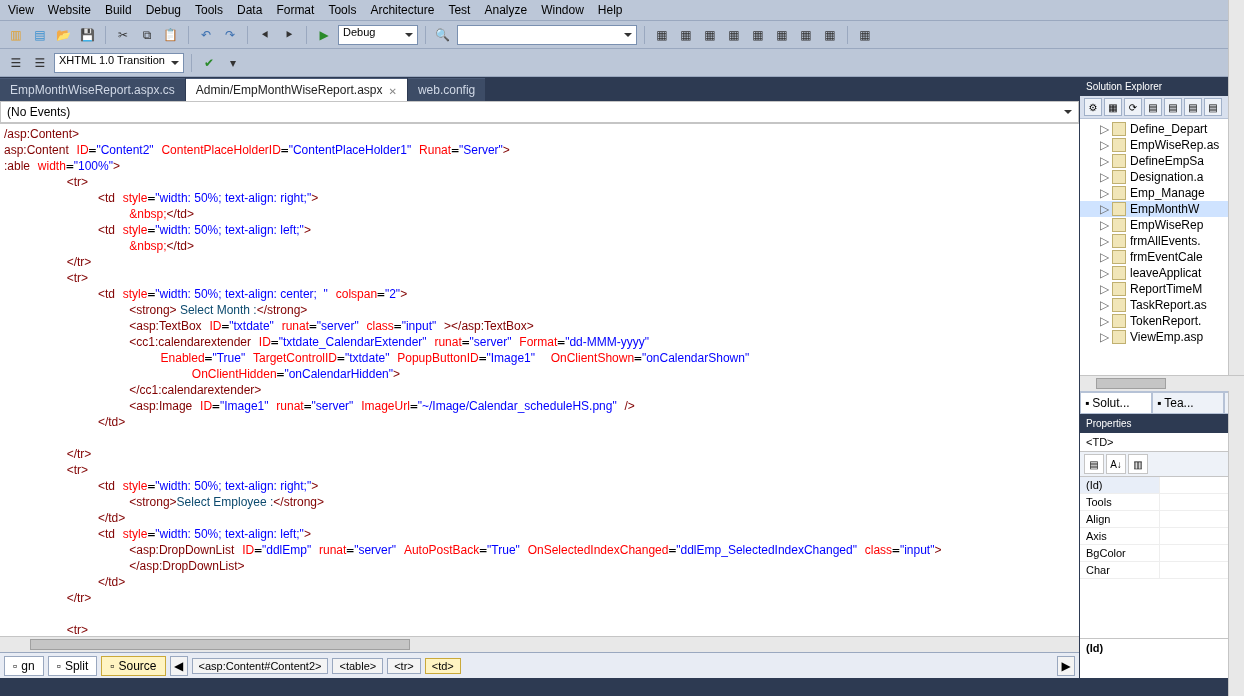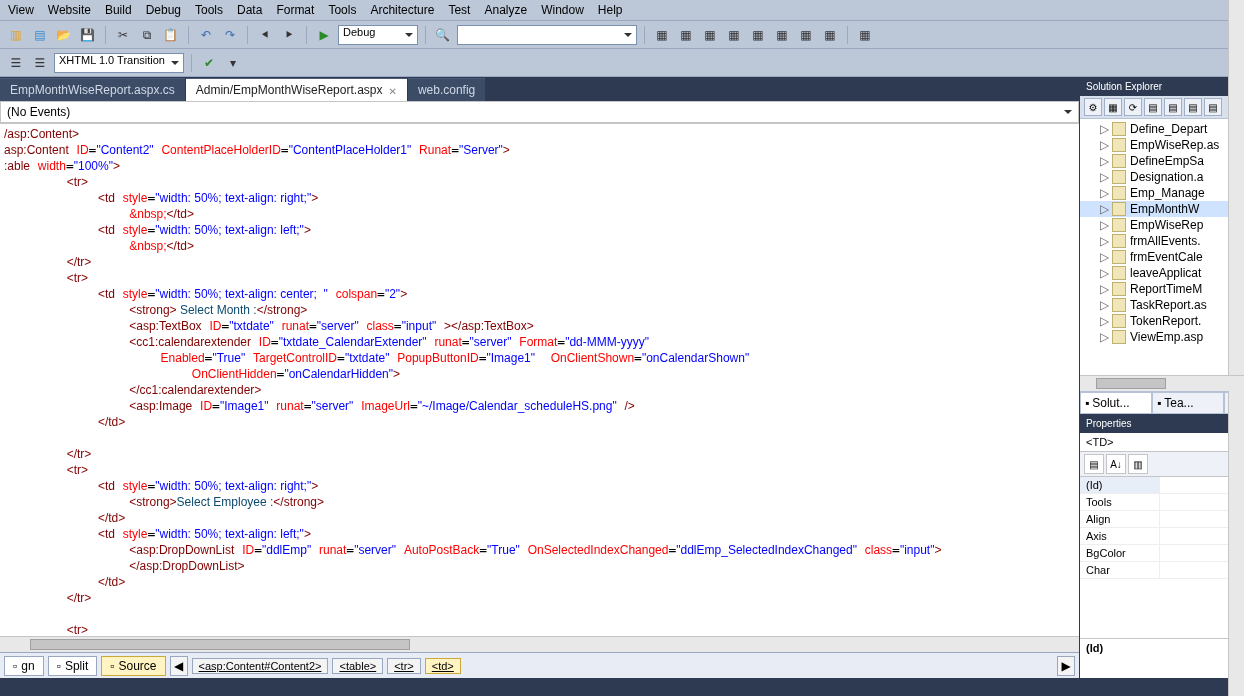--- a/index.html
+++ b/index.html
@@ -26,21 +26,21 @@
 .code .t-attr { color: #ff0000; text-align: center; }
 .code .t-val { color: #0000ff; }
 .code .t-ent { color: #ff0000; }
 .code .strong-black { color:#0c4a6e; }
 .scroll-ind { position:absolute; right:0; top:0; bottom:0; width:16px; background:#e8e8e8; border-left:1px solid #c5c5c5;}
 .hscroll { height:16px; background:#e8e8e8; border-top:1px solid #c5c5c5; position:relative; }
 .hscroll .thumb { position:absolute; left:30px; width:380px; top:2px; bottom:2px; background:#c5c5c5; border:1px solid #a0a0a0; }
 .bottom-bar { display: flex; align-items: center; background: #e8ecf4; border-top: 1px solid #9aa8bf; height: 26px; padding: 0 4px; gap: 4px; }
 .modebtn { border: 1px solid #9aa8bf; background: #fff; padding: 2px 8px; font-size: 11px; display:flex; align-items:center; gap:4px; }
 .modebtn.active { background: #fff4c2; border-color: #caa93a; }
-.crumb { border: 1px solid #9aa8bf; background: #f4f4f4; padding: 1px 6px; font-size: 11px; text-decoration: underline; }
+.crumb { border: 1px solid #9aa8bf; background: #f4f4f4; padding: 1px 6px; font-size: 11px; }
 .crumb.sel { background: #fff4c2; border-color: #caa93a; }
 .arrowbtn { width:18px; height:20px; border:1px solid #9aa8bf; background:#f4f4f4; display:flex; align-items:center; justify-content:center; }
 .right-panels { width: 165px; display: flex; flex-direction: column; background: #e8ecf4; border-left: 1px solid #2d3a52; }
 .panel-title { background: #2d3a52; color: #fff; font-size: 10px; padding: 4px 6px; }
 .panel-toolbar { background: #d8e0ee; padding: 2px 4px; display: flex; gap: 2px; border-bottom: 1px solid #b6c2d6; }
 .panel-toolbar .pb { width:18px; height:18px; border:1px solid #a0b0c8; background:#eef2f8; font-size:10px; display:flex; align-items:center; justify-content:center; }
 .sol-tree { flex: 0 0 auto; background: #fff; overflow: hidden; font-size: 11px; padding: 2px 0; height: 256px; }
 .sol-tree .item { display: flex; align-items: center; gap: 4px; padding: 1px 2px 1px 20px; white-space: nowrap; }
 .sol-tree .item .tri { width: 8px; text-align:center; color:#666; }
 .sol-tree .item .fi { width: 14px; height: 14px; background: #f1e6b8; border: 1px solid #c0b070; }

